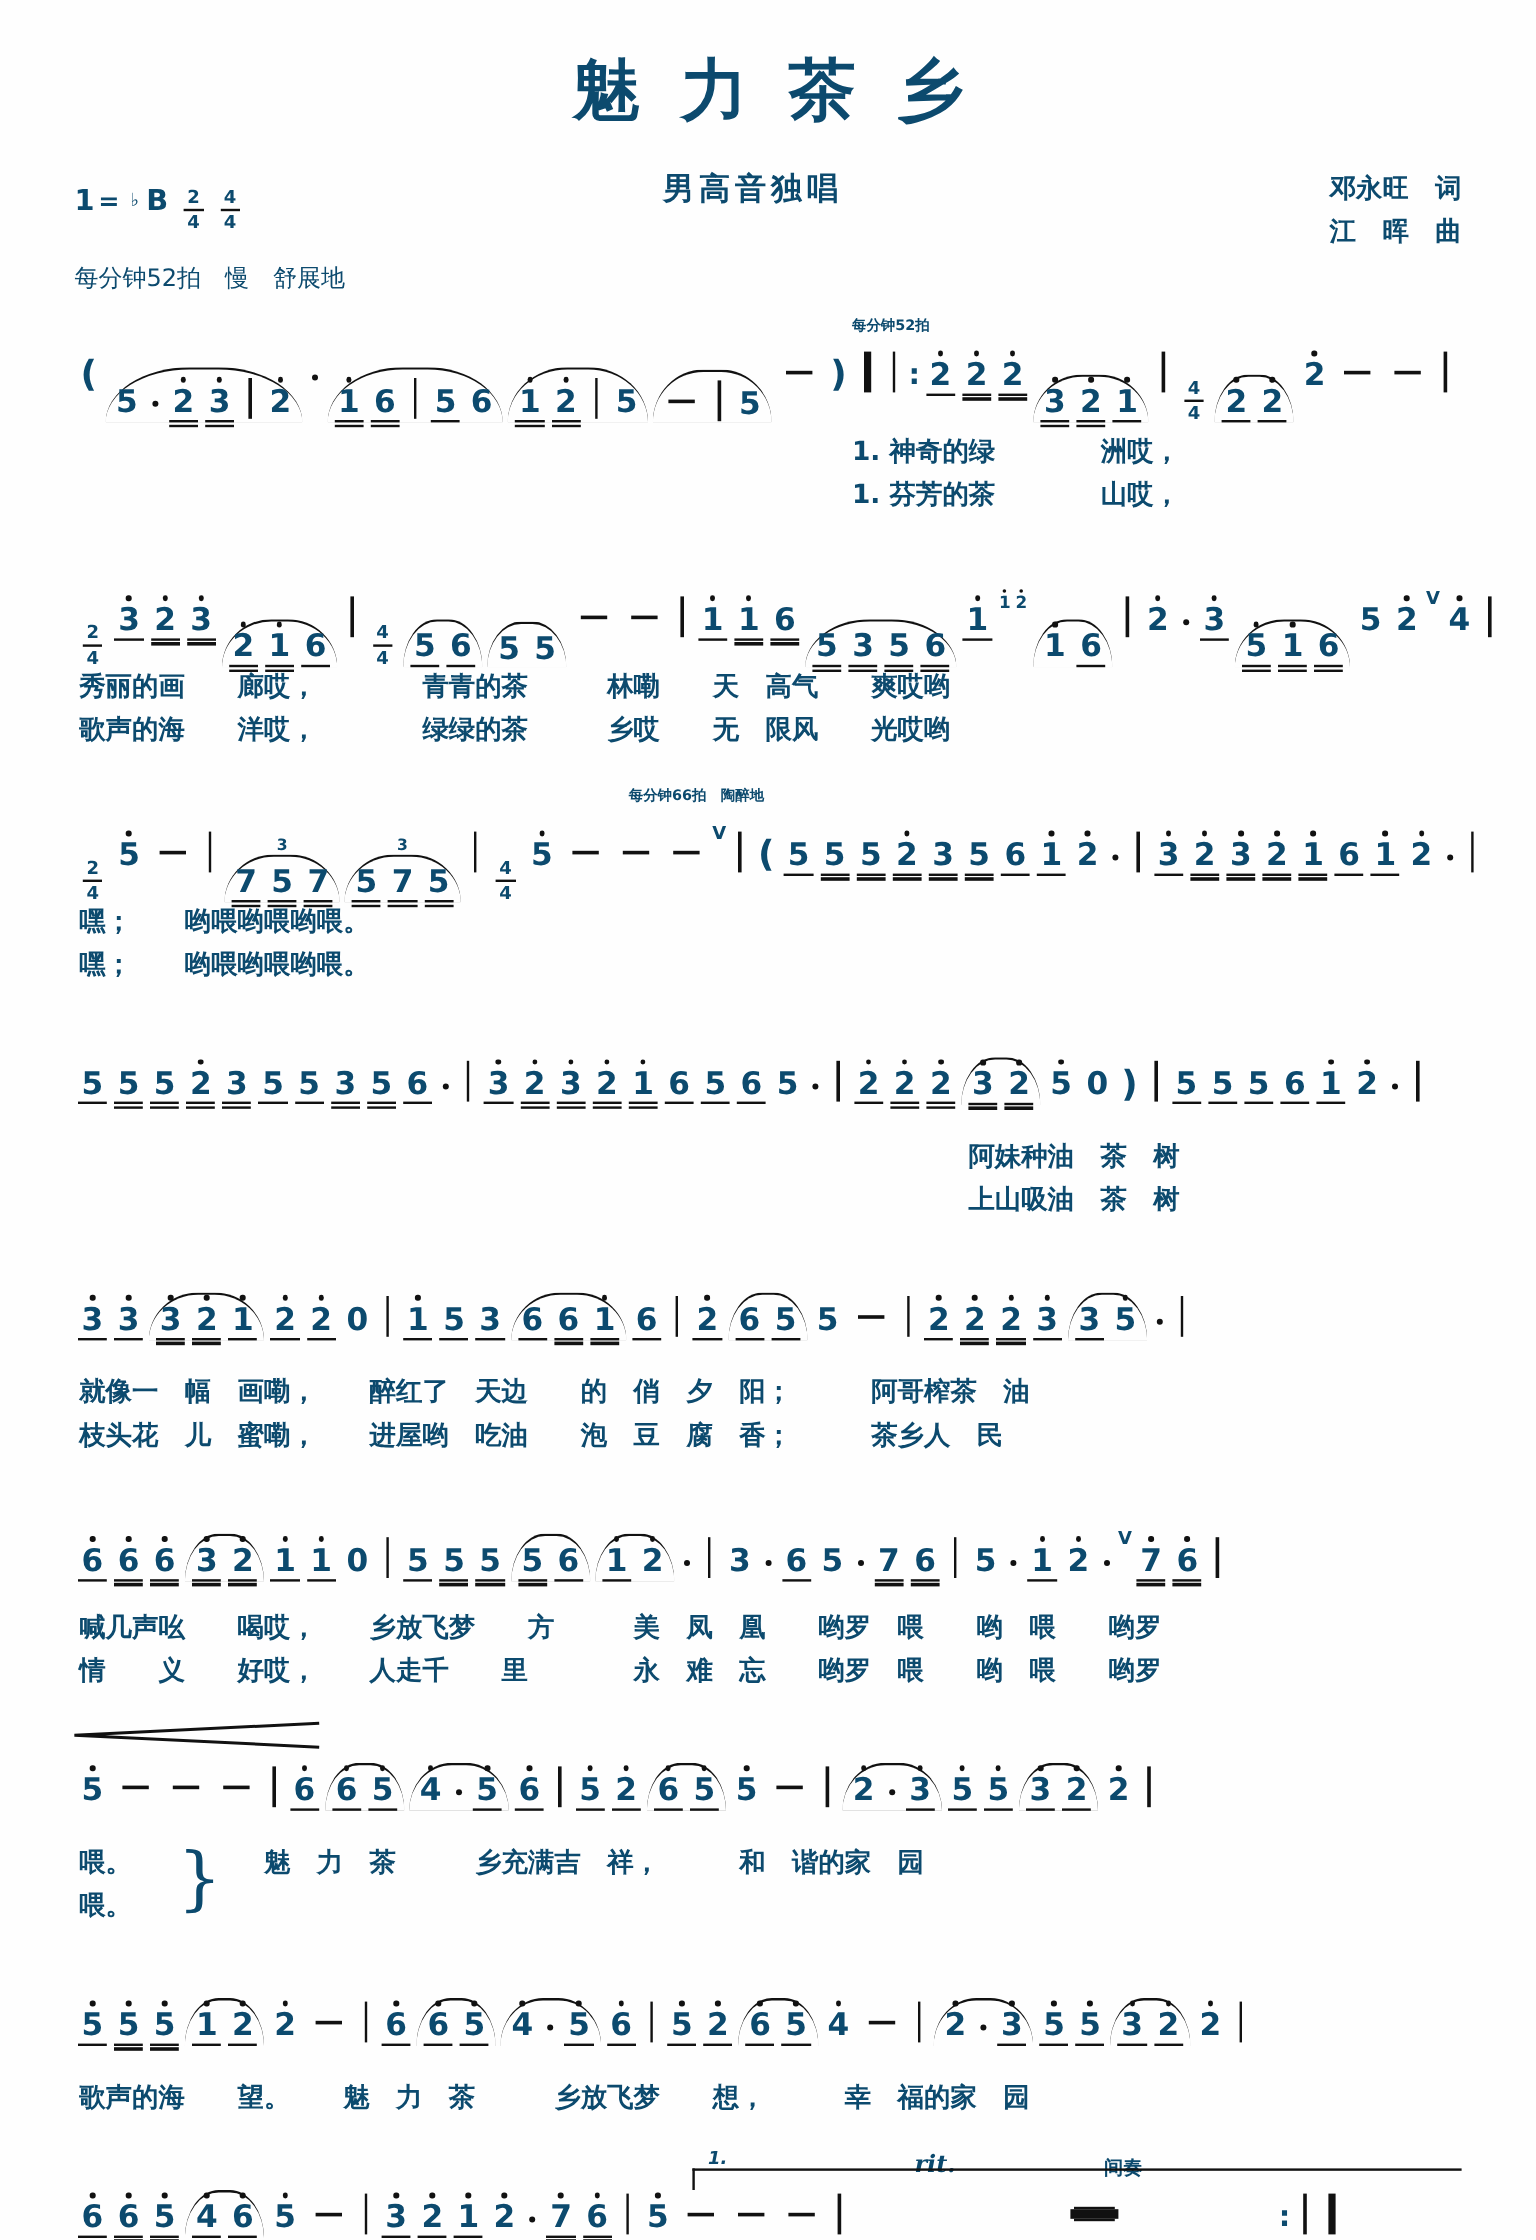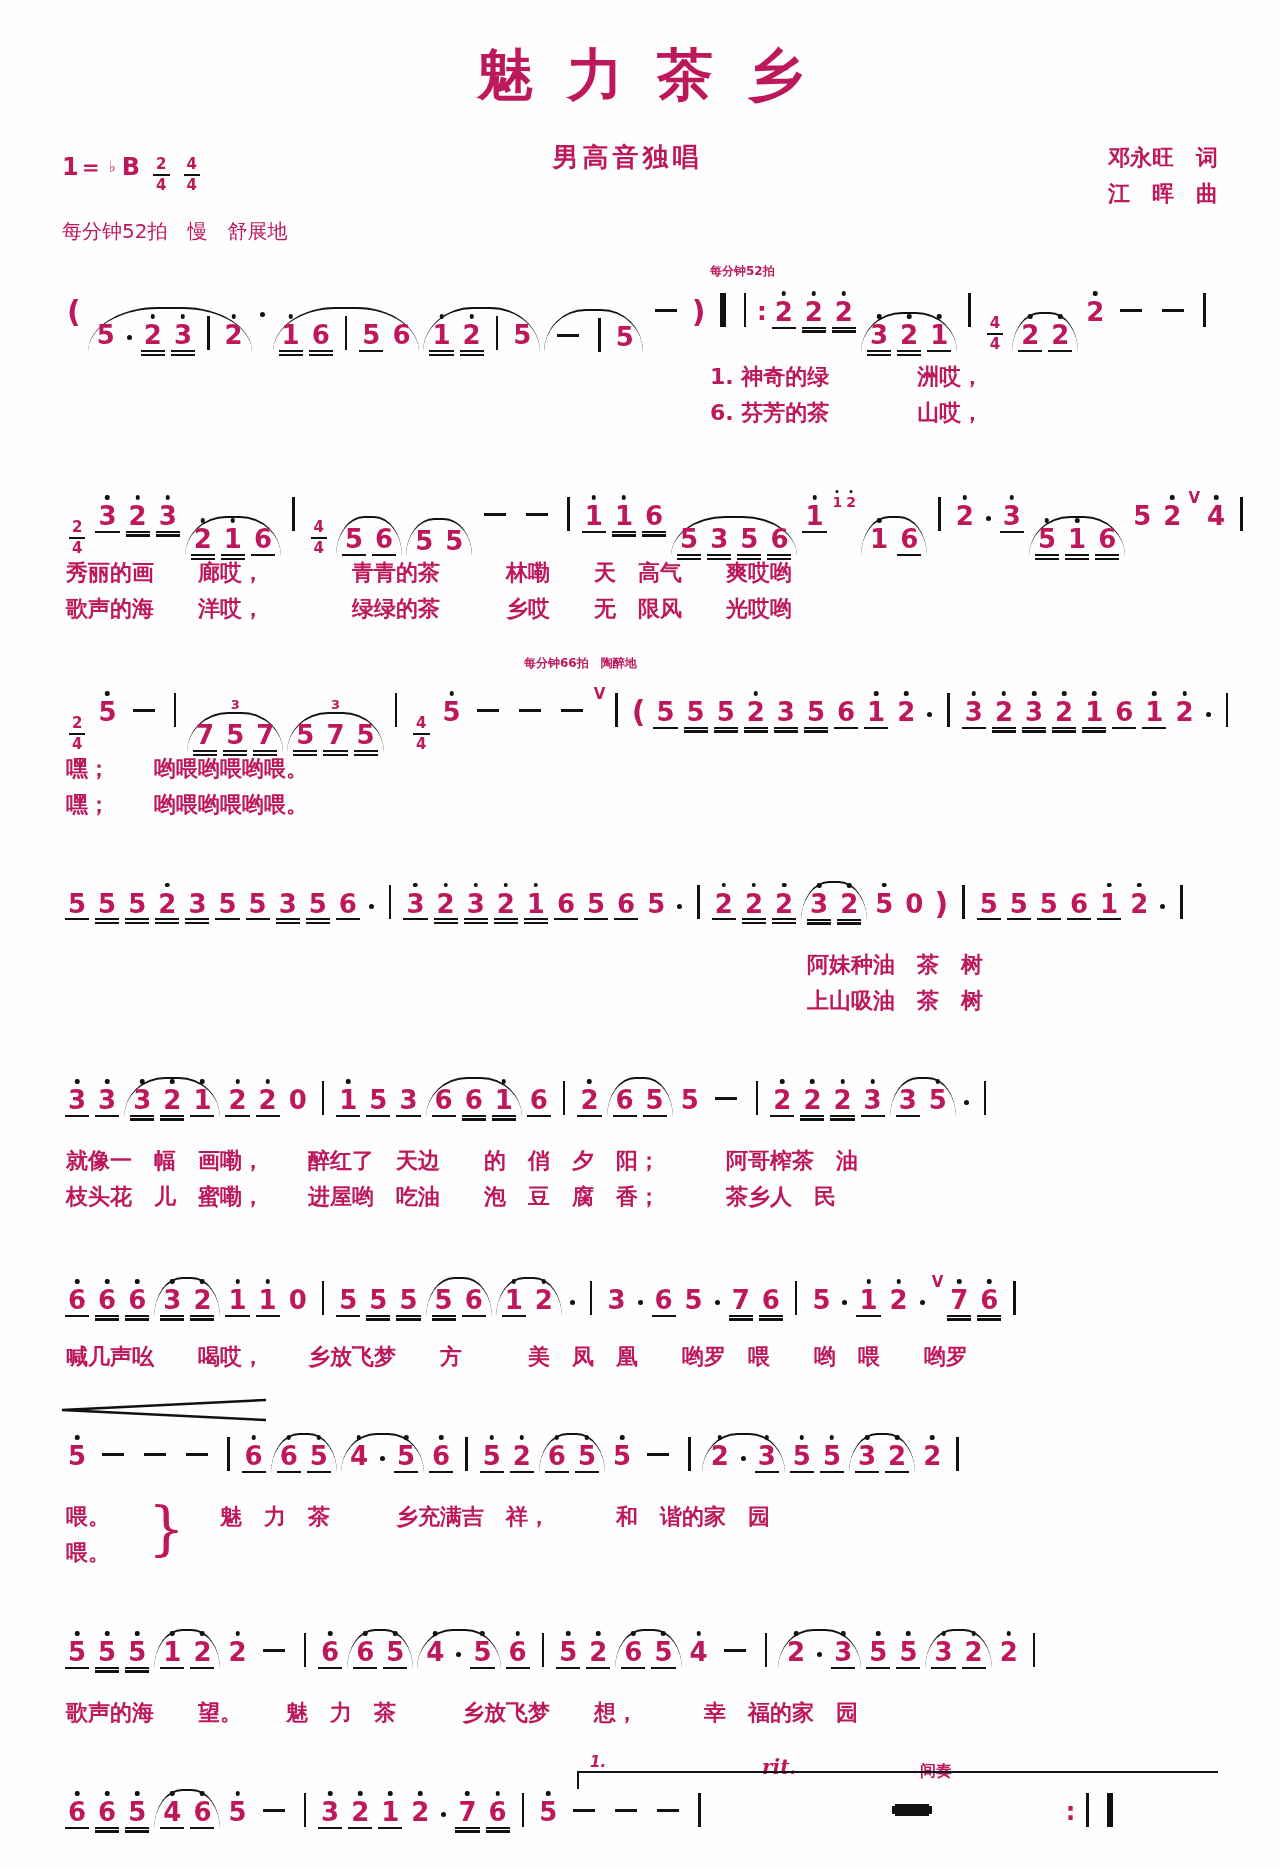--- a/index.html
+++ b/index.html
@@ -1,16 +1,16 @@
 <!DOCTYPE html>
 <html><head>
 <meta charset="utf-8">
 <style>
   html,body{margin:0;padding:0;background:#e8e8e8;}
-  .page{width:1280px;height:1867px;background:#fefefe;color:#be185d;box-sizing:border-box;
+  .page{width:1280px;height:1867px;background:#fefefe;color:#0c4a6e;box-sizing:border-box;
         padding:24px 62px 0 62px;overflow:hidden;position:relative;
         font-family:"DejaVu Sans","Liberation Sans",sans-serif;}
   
   .title{text-align:center;font-family:"DejaVu Serif","Liberation Serif",serif;
          font-weight:700;font-size:56px;letter-spacing:34px;text-indent:34px;margin-top:14px;}
   .hdr-row{display:flex;justify-content:space-between;align-items:flex-start;margin-top:26px;}
   .keyblock{display:flex;align-items:center;font-weight:700;font-size:24px;gap:6px;}
   .keyblock sup{font-size:15px;vertical-align:super;}
   .subtitle{font-weight:700;font-size:26px;letter-spacing:4px;transform:translateX(-30px);}
   .credits{text-align:left;font-weight:700;font-size:22px;line-height:36px;}
@@ -88,21 +88,21 @@
   <div class="tempoline">每分钟52拍　慢　舒展地</div>
 
   <div class="score">
       <div class="system">
         <div class="staff"><span class="label tempo" style="left: 648px;">每分钟52拍</span><span class="paren">(</span><span class="arc"><span class="n">5</span><span class="dot"></span><span class="n hi u2">2</span><span class="n hi u2">3</span><span class="bar"></span><span class="n hi">2</span></span><span class="dot"></span><span class="arc"><span class="n hi u2">1</span><span class="n u2">6</span><span class="bar"></span><span class="n u1">5</span><span class="n">6</span></span><span class="arc"><span class="n hi u2">1</span><span class="n hi u2">2</span><span class="bar"></span><span class="n">5</span></span><span class="arc"><span class="dash"></span><span class="bar"></span><span class="n">5</span></span><span class="dash"></span><span class="paren">)</span><span class="bar thick"></span><span class="bar"></span><span class="rdots">:</span><span class="n hi u1">2</span><span class="n hi u2">2</span><span class="n hi u2">2</span><span class="arc"><span class="n hi u2">3</span><span class="n hi u2">2</span><span class="n hi u1">1</span></span><span class="bar"></span><span class="ts">
             <b>4</b>
             <i>4</i>
           </span><span class="arc"><span class="n hi u1">2</span><span class="n hi u1">2</span></span><span class="n hi">2</span><span class="dash"></span><span class="dash"></span><span class="bar"></span></div>
         <div class="lyrics">
           <div class="lyric-row" style="padding-left: 648px;">1. 神奇的绿　　　　洲哎，</div>
-          <div class="lyric-row" style="padding-left: 648px;">6. 芬芳的茶　　　　山哎，</div>
+          <div class="lyric-row" style="padding-left: 648px;">1. 芬芳的茶　　　　山哎，</div>
         </div>
       </div>
       <div class="system">
         <div class="staff"><span class="ts">
             <b>2</b>
             <i>4</i>
           </span><span class="n hi u1">3</span><span class="n hi u2">2</span><span class="n hi u2">3</span><span class="arc"><span class="n hi u2">2</span><span class="n hi u2">1</span><span class="n u1">6</span></span><span class="bar"></span><span class="ts">
             <b>4</b>
             <i>4</i>
           </span><span class="arc"><span class="n u1">5</span><span class="n u1">6</span></span><span class="arc"><span class="n">5</span><span class="n">5</span></span><span class="dash"></span><span class="dash"></span><span class="bar"></span><span class="n hi u1">1</span><span class="n hi u2">1</span><span class="n u2">6</span><span class="arc"><span class="n u2">5</span><span class="n u2">3</span><span class="n u2">5</span><span class="n u2">6</span></span><span class="n hi u1">1</span><span class="grace"><span class="n hi">1</span><span class="n hi">2</span></span><span class="arc"><span class="n hi">1</span><span class="n u1">6</span></span><span class="bar"></span><span class="n hi">2</span><span class="dot"></span><span class="n hi u1">3</span><span class="arc"><span class="n hi u2">5</span><span class="n hi u2">1</span><span class="n u2">6</span></span><span class="n">5</span><span class="n hi">2</span><span class="breath">V</span><span class="n hi">4</span><span class="bar"></span></div>
@@ -135,20 +135,21 @@
         <div class="staff"><span class="n hi u1">3</span><span class="n hi u1">3</span><span class="arc"><span class="n hi u2">3</span><span class="n hi u2">2</span><span class="n hi u1">1</span></span><span class="n hi u1">2</span><span class="n hi u1">2</span><span class="n">0</span><span class="bar"></span><span class="n hi u1">1</span><span class="n u1">5</span><span class="n u1">3</span><span class="arc"><span class="n u1">6</span><span class="n u2">6</span><span class="n hi u2">1</span></span><span class="n u1">6</span><span class="bar"></span><span class="n hi u1">2</span><span class="arc"><span class="n u1">6</span><span class="n u1">5</span></span><span class="n">5</span><span class="dash"></span><span class="bar"></span><span class="n hi u1">2</span><span class="n hi u2">2</span><span class="n hi u2">2</span><span class="n hi u1">3</span><span class="arc"><span class="n u1">3</span><span class="n hi">5</span></span><span class="dot"></span><span class="bar"></span></div>
         <div class="lyrics">
           <div class="lyric-row" style="padding-left: 4px;">就像一　幅　画嘞，　　醉红了　天边　　的　俏　夕　阳；　　　阿哥榨茶　油</div>
           <div class="lyric-row" style="padding-left: 4px;">枝头花　儿　蜜嘞，　　进屋哟　吃油　　泡　豆　腐　香；　　　茶乡人　民</div>
         </div>
       </div>
       <div class="system">
         <div class="staff"><span class="n hi u1">6</span><span class="n hi u2">6</span><span class="n hi u2">6</span><span class="arc"><span class="n hi u2">3</span><span class="n hi u2">2</span></span><span class="n hi u1">1</span><span class="n hi u1">1</span><span class="n">0</span><span class="bar"></span><span class="n u1">5</span><span class="n u2">5</span><span class="n u2">5</span><span class="arc"><span class="n u2">5</span><span class="n u1">6</span></span><span class="arc"><span class="n hi u1">1</span><span class="n hi">2</span></span><span class="dot"></span><span class="bar"></span><span class="n">3</span><span class="dot"></span><span class="n u1">6</span><span class="n">5</span><span class="dot"></span><span class="n u2">7</span><span class="n u2">6</span><span class="bar"></span><span class="n">5</span><span class="dot"></span><span class="n hi u1">1</span><span class="n hi">2</span><span class="dot"></span><span class="breath">V</span><span class="n hi u2">7</span><span class="n hi u2">6</span><span class="bar"></span></div>
         <div class="lyrics">
           <div class="lyric-row" style="padding-left: 4px;">喊几声吆　　喝哎，　　乡放飞梦　　方　　　美　凤　凰　　哟罗　喂　　哟　喂　　哟罗</div>
+          <div class="lyric-row" style="padding-left: 4px;">情　　义　　好哎，　　人走千　　里　　　　永　难　忘　　哟罗　喂　　哟　喂　　哟罗</div>
         </div>
       </div>
       <div class="system">
         <div class="staff"><span class="hairpin"><svg width="215" height="26" viewBox="0 0 215 26">
               <path d="M210 3 L6 13 L210 23" fill="none" stroke="#111" stroke-width="2.5"></path>
             </svg></span><span class="n hi">5</span><span class="dash"></span><span class="dash"></span><span class="dash"></span><span class="bar"></span><span class="n hi u1">6</span><span class="arc"><span class="n hi u1">6</span><span class="n hi u1">5</span></span><span class="arc"><span class="n hi">4</span><span class="dot"></span><span class="n hi u1">5</span></span><span class="n hi u1">6</span><span class="bar"></span><span class="n hi u1">5</span><span class="n hi u1">2</span><span class="arc"><span class="n hi u1">6</span><span class="n hi u1">5</span></span><span class="n hi">5</span><span class="dash"></span><span class="bar"></span><span class="arc"><span class="n hi">2</span><span class="dot"></span><span class="n hi u1">3</span></span><span class="n hi u1">5</span><span class="n hi u1">5</span><span class="arc"><span class="n hi u1">3</span><span class="n hi u1">2</span></span><span class="n hi">2</span><span class="bar"></span></div>
         <div class="lyrics">
           <span class="brace">}</span>
           <div class="lyric-row" style="padding-left: 4px;">喂。　　　　　魅　力　茶　　　乡充满吉　祥，　　　和　谐的家　园</div>
           <div class="lyric-row" style="padding-left: 4px;">喂。</div>

